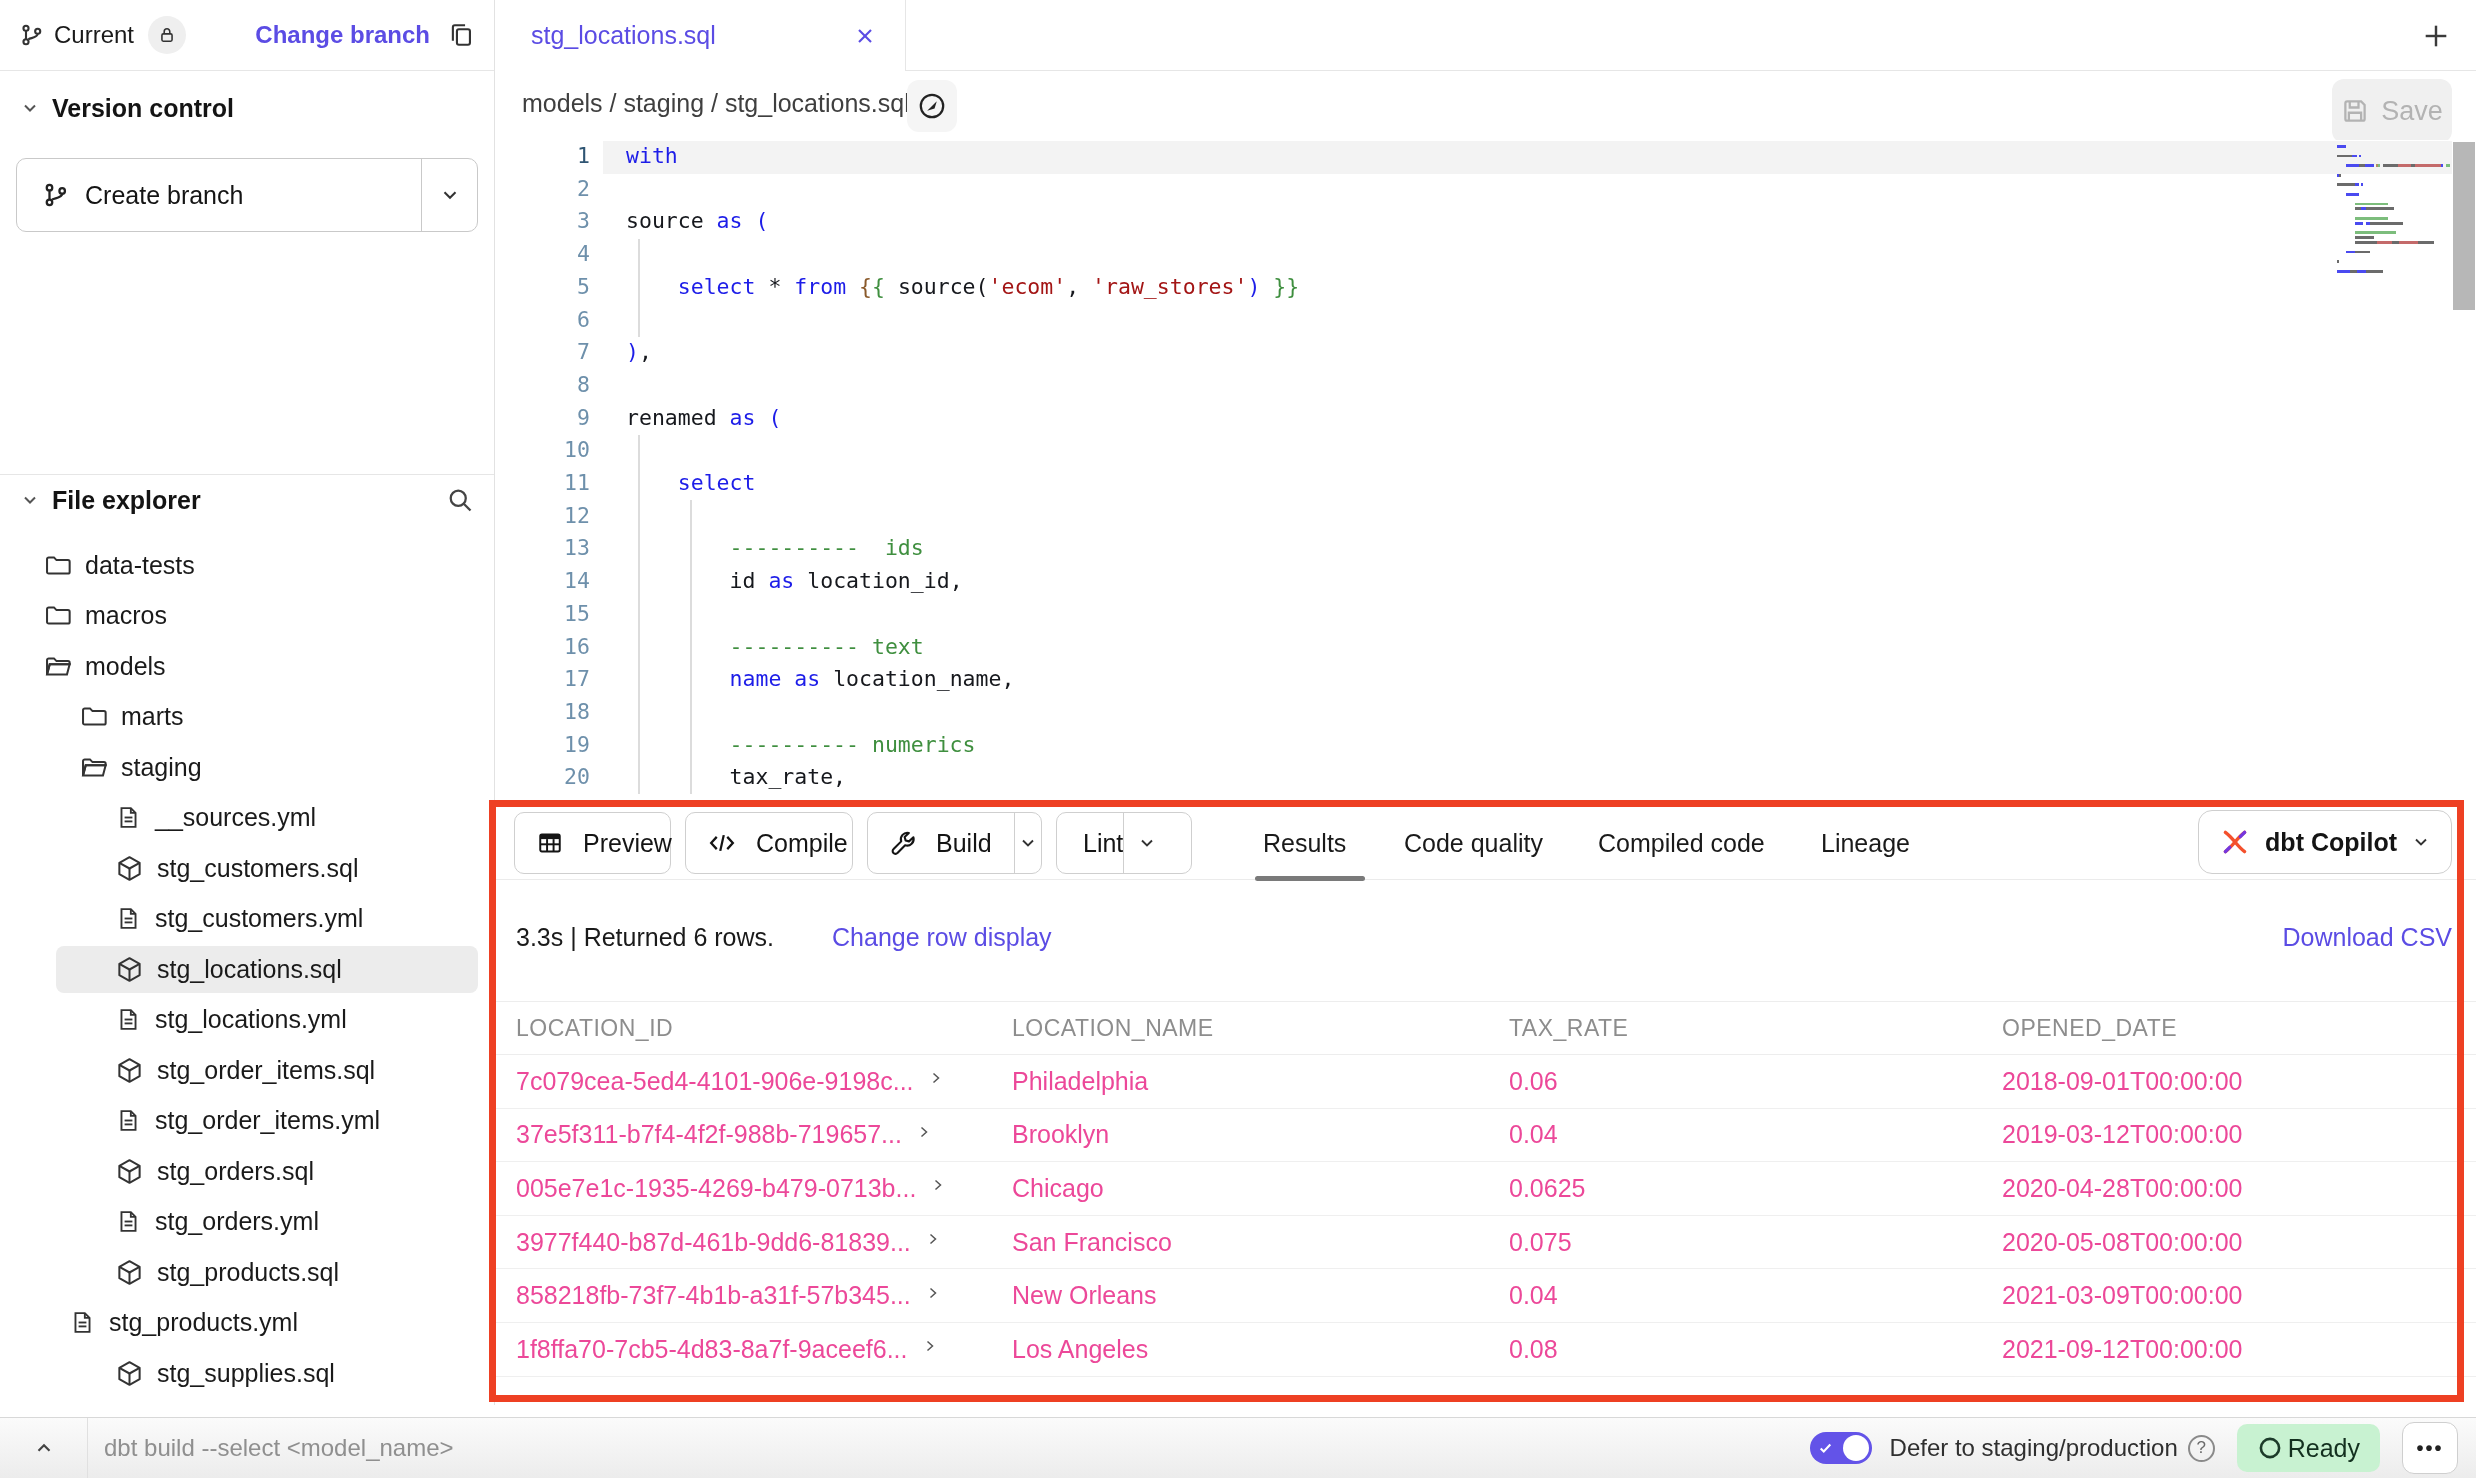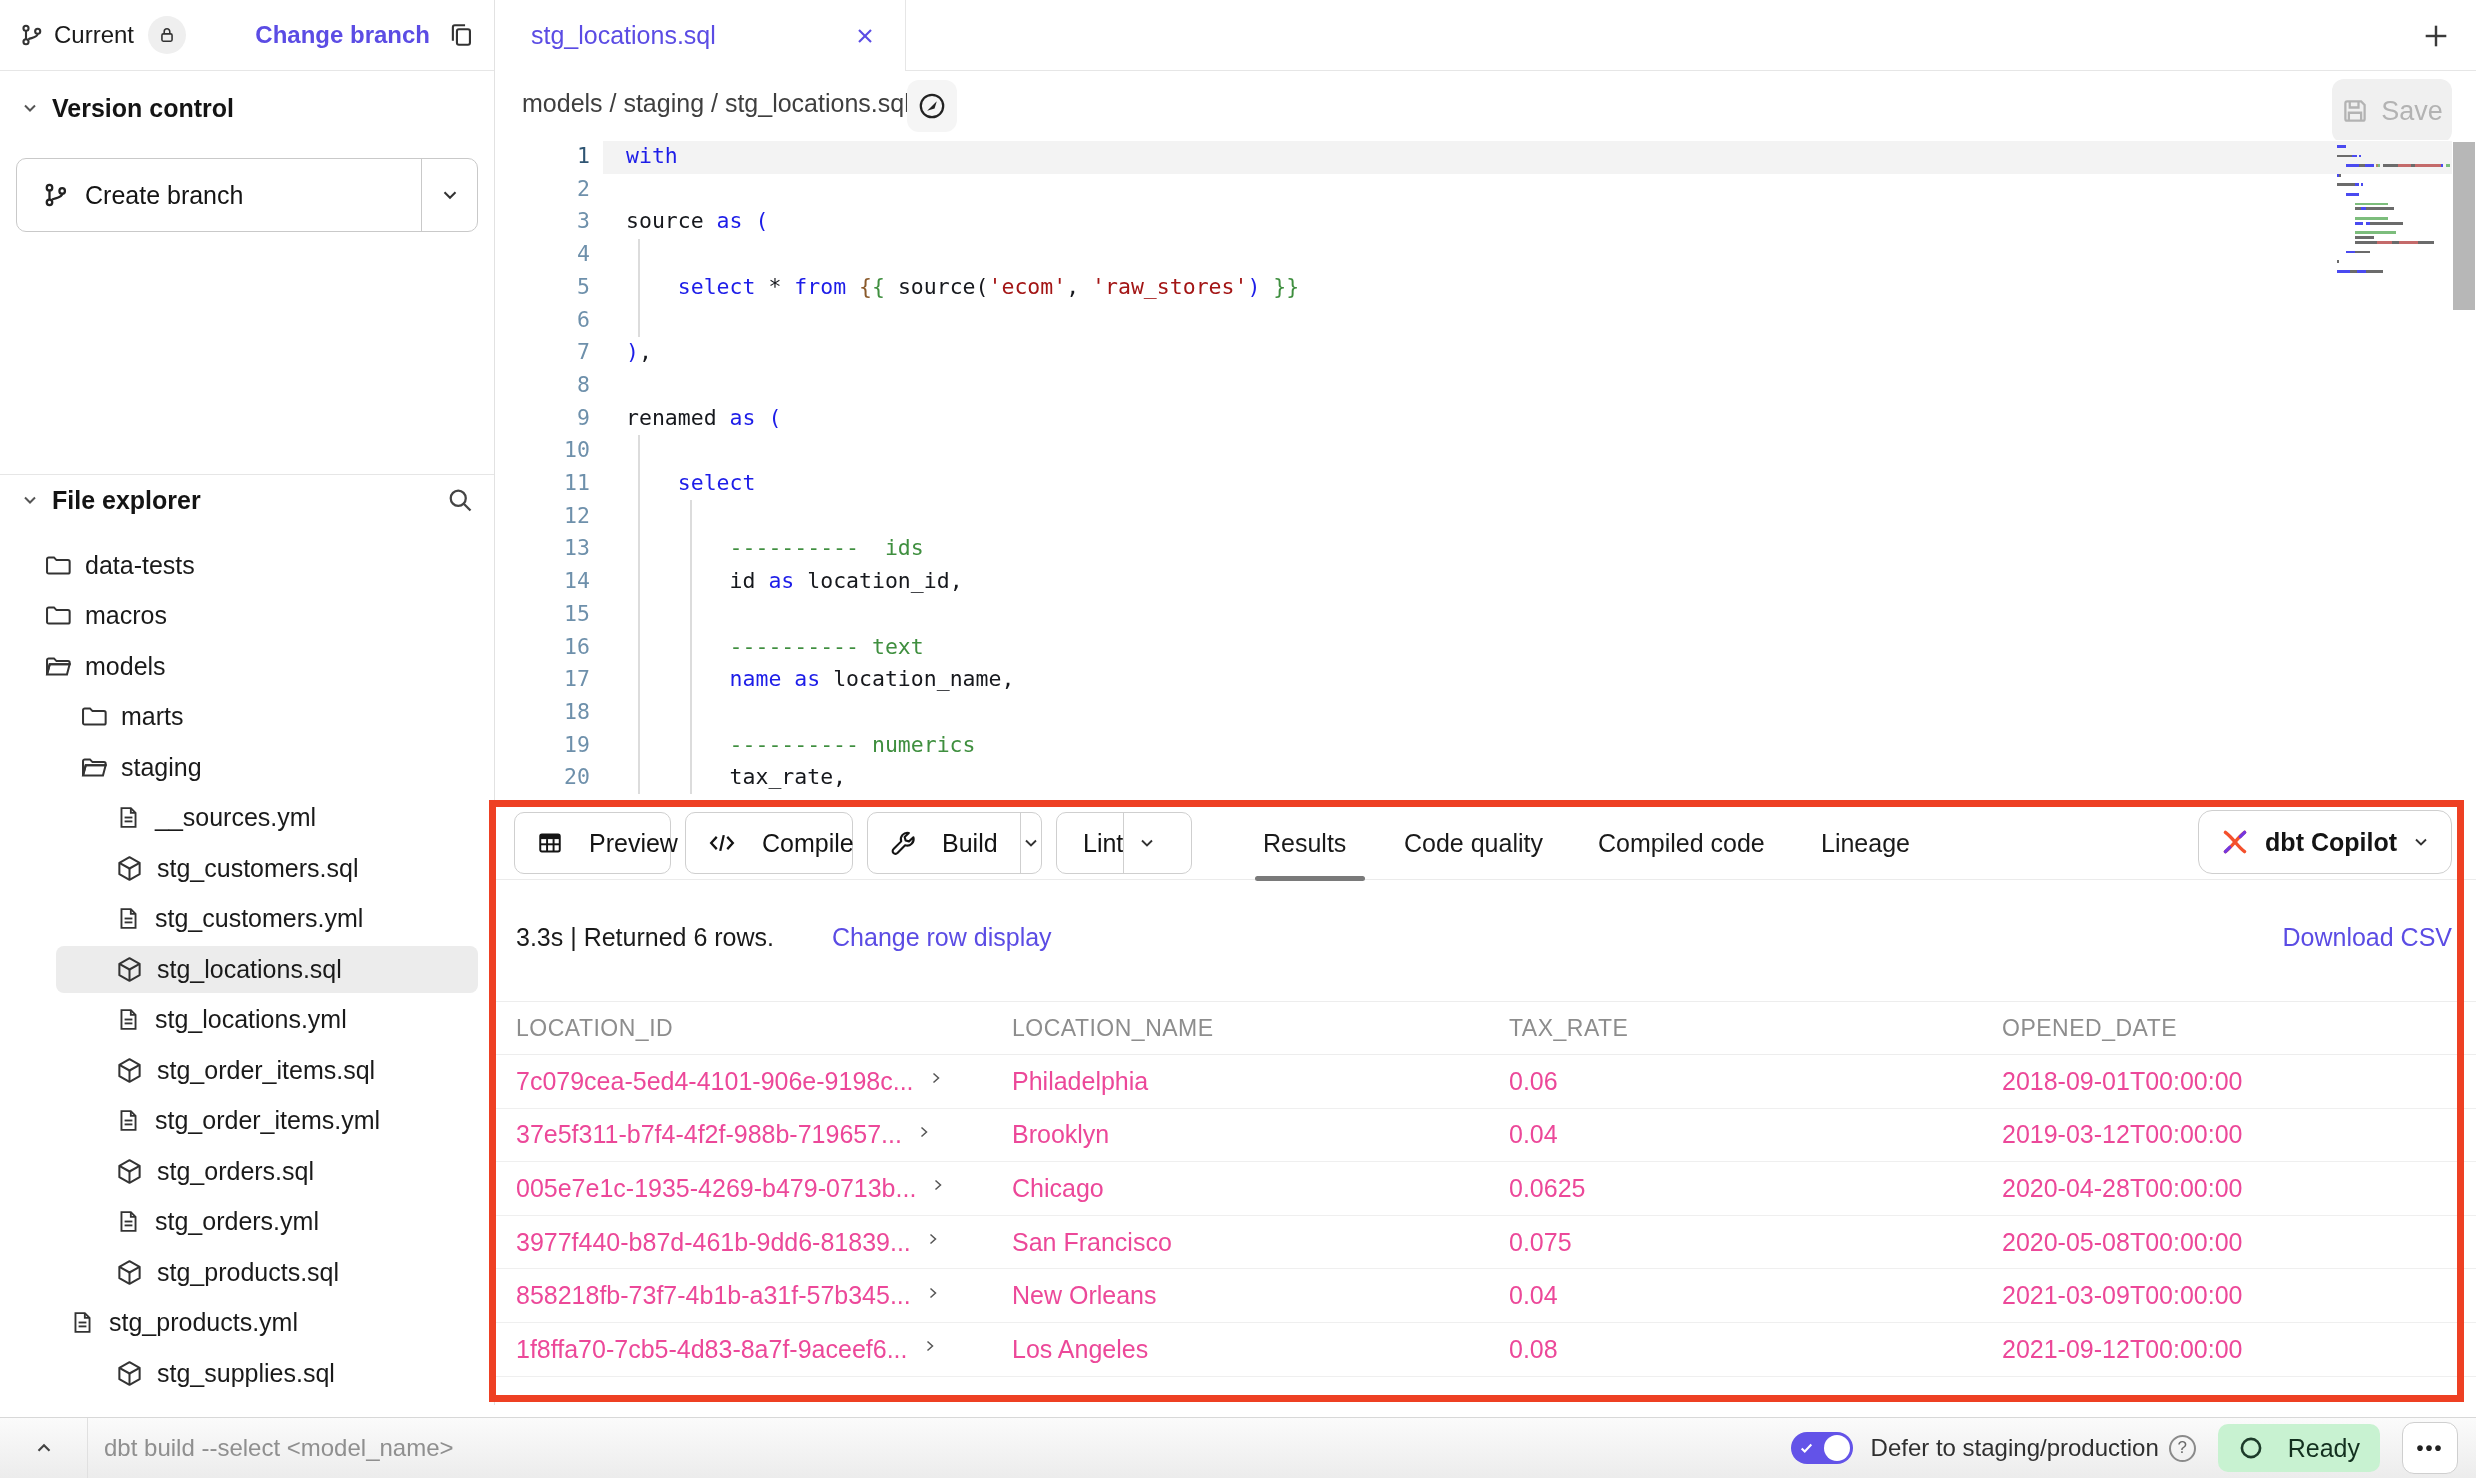--- a/index.html
+++ b/index.html
@@ -83,21 +83,21 @@
   .mm-line span { height:2.8px; display:block; }
   .mm-kw{background:#4a4af0;} .mm-tx{background:#6b6b6b;} .mm-st{background:#c46a6a;}
   .mm-cm{background:#7cbd7c;} .mm-br{background:#b09064;} .mm-pn{background:#4a4af0;}
   .mm-sp{background:transparent;}
   .scroll-thumb { position:absolute; left:1958px; top:2px; width:22px; height:168px; background:#b7b7b7; }
 
   
   .panel { position:absolute; left:495px; top:806px; right:0; height:599px; background:#fff; }
   .btn { position:absolute; top:6px; height:62px; border:1.5px solid #cfcfcf; border-radius:10px;
          background:#fff; display:flex; align-items:center; font-size:25px; color:#141414; cursor:pointer; }
-  .btn .b-main { display:flex; align-items:center; gap:26px; padding:0 22px; height:100%; }
+  .btn .b-main { display:flex; align-items:center; gap:20px; padding:0 22px; height:100%; }
   .btn .b-split { height:100%; border-left:1.5px solid #cfcfcf; width:46px;
                   display:flex; align-items:center; justify-content:center; }
   .btn-preview { left:19px; width:157px; }
   .btn-compile { left:190px; width:168px; }
   .btn-build { left:372px; width:175px; }
   .btn-lint { left:561px; width:136px; }
   .btn-lint .b-main { padding:0 0 0 26px; }
 
   .ptab { position:absolute; top:6px; height:62px; display:flex; align-items:center;
           font-size:25px; color:#1a1a1a; cursor:pointer; }
@@ -141,21 +141,21 @@
   .statusbar .grow { flex:1; }
   .toggle { width:62px; height:32px; border-radius:16px; background:#6353e8; position:relative;
             cursor:pointer; flex:none; }
   .toggle .knob { position:absolute; right:3px; top:3px; width:26px; height:26px; border-radius:50%;
                   background:#fff; }
   .toggle svg { position:absolute; left:8px; top:9px; }
   .defer-lbl { font-size:24px; color:#2f2f2f; margin:0 10px 0 18px; }
   .help { width:27px; height:27px; border-radius:50%; border:2px solid #8a8a8a; color:#6a6a6a;
           font-size:17px; display:flex; align-items:center; justify-content:center; margin-right:22px; }
   .ready { height:48px; border-radius:10px; background:#c8f2d1; display:flex; align-items:center;
-           gap:24px; padding:0 20px; font-size:25px; color:#13301f; font-weight:500; margin-right:22px; }
+           gap:5px; padding:0 20px; font-size:25px; color:#13301f; font-weight:500; margin-right:22px; }
   .dots-btn { width:56px; height:52px; border:1.5px solid #cfcfcf; border-radius:12px; background:#fff;
               display:flex; align-items:center; justify-content:center; font-size:20px; letter-spacing:2px;
               color:#222; margin-right:18px; cursor:pointer; font-weight:700; }
 </style>
 </head>
 <body>
 
 <div class="sidebar">
   <div class="sb-top">
     <div class="cur">

